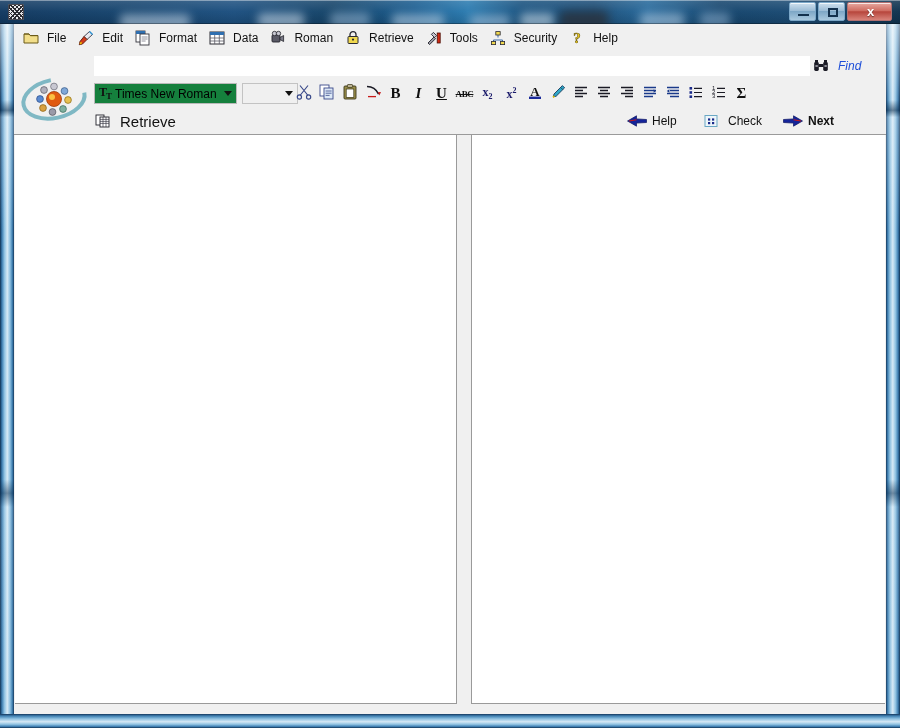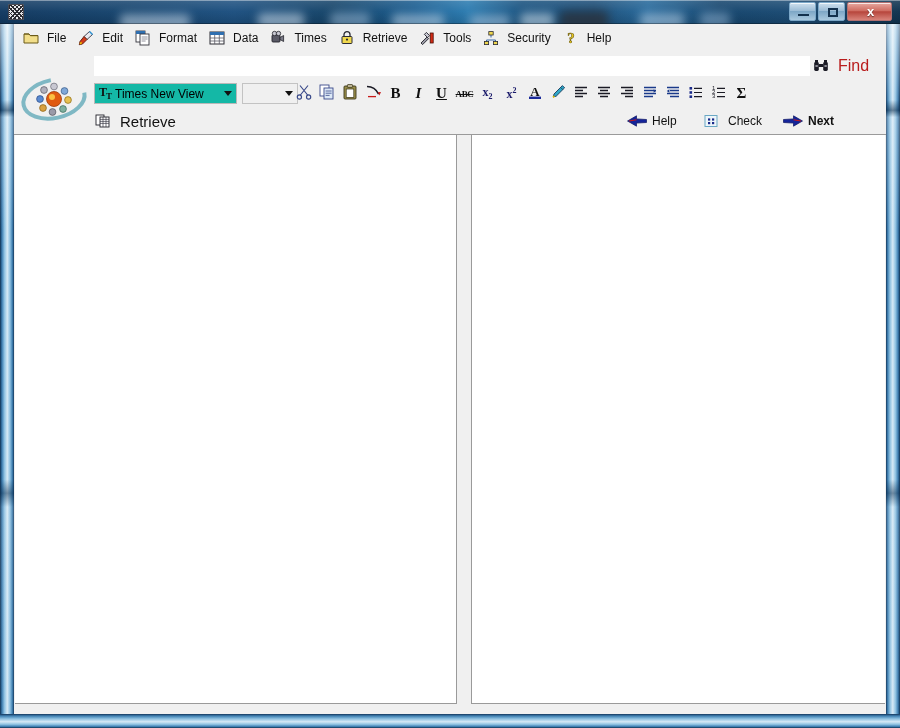--- a/index.html
+++ b/index.html
@@ -230,33 +230,33 @@
     color: #000;
   }
   #find-btn {
     position: absolute;
     left: 798px; top: 3px;
     height: 22px;
     display: flex;
     align-items: center;
     cursor: default;
   }
-  #find-btn .flabel { font-size: 16px; color: #b91c1c; margin-left: 8px; }
+  #find-btn .flabel { font-size: 12px; color: #1d4ed8; margin-left: 8px; font-style: italic; }
 
   
   #formatbar {
     position: absolute;
     left: 0; top: 56px;
     width: 872px; height: 28px;
   }
   .combo {
     position: absolute;
     top: 3px;
     height: 21px;
-    background: #14b8a6;
+    background: #15803d;
     border: 1px solid #b9b9b9;
     display: flex;
     align-items: center;
     font-size: 12px;
     color: #000;
   }
   #font-combo { left: 80px; width: 143px; }
   #size-combo { left: 228px; width: 56px; background: #f0f0f0; border-color: #c3c3c3; }
   .combo .cval {
     flex: 1;
@@ -454,21 +454,21 @@
 
       <div class="menu-item">
         <span class="micon">
           <svg width="18" height="18" viewBox="0 0 18 18">
             <rect x="3" y="6" width="8" height="7" rx="1" fill="#5a5a66" stroke="#23232b" stroke-width="0.9"></rect>
             <circle cx="5.5" cy="4.5" r="2.2" fill="#c9c9d2" stroke="#23232b" stroke-width="0.8"></circle>
             <circle cx="9.5" cy="4.5" r="2.2" fill="#c9c9d2" stroke="#23232b" stroke-width="0.8"></circle>
             <path d="M11 8.5l3.6-2v6l-3.6-2z" fill="#7a7a88" stroke="#23232b" stroke-width="0.8"></path>
           </svg>
         </span>
-        <span class="mlabel">Times</span>
+        <span class="mlabel">Roman</span>
       </div>
 
       <div class="menu-item">
         <span class="micon">
           <svg width="18" height="18" viewBox="0 0 18 18">
             <path d="M6 7.5V5.6a3 3 0 016 0v1.9" fill="none" stroke="#2a2a33" stroke-width="1.3"></path>
             <rect x="4" y="7.5" width="10" height="7" rx="0.8" fill="#f0d84e" stroke="#2a2a33" stroke-width="1"></rect>
             <circle cx="9" cy="10.6" r="1.1" fill="#2a2a33"></circle>
           </svg>
         </span>
@@ -523,21 +523,21 @@
           </svg>
         </span>
         <span class="flabel">Find</span>
       </div>
     </div>
 
     <div id="formatbar">
 
       <div class="combo" id="font-combo">
         <span class="tt-glyph">T<sub style="font-size:9px;">T</sub></span>
-        <span class="cval">Times New View</span>
+        <span class="cval">Times New Roman</span>
         <span class="arrow">
             <i class="caret-down"></i>
           </span>
       </div>
 
       <div class="combo" id="size-combo">
         <span class="cval"></span>
         <span class="arrow">
             <i class="caret-down"></i>
           </span>

